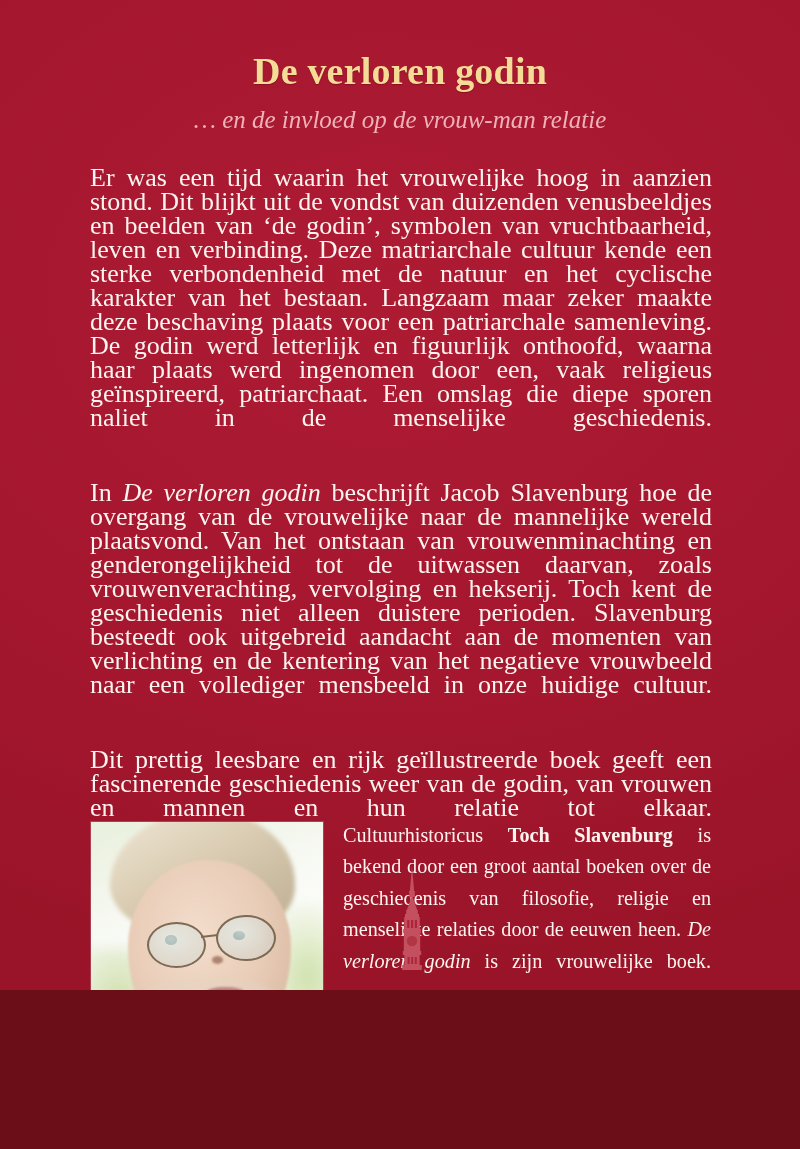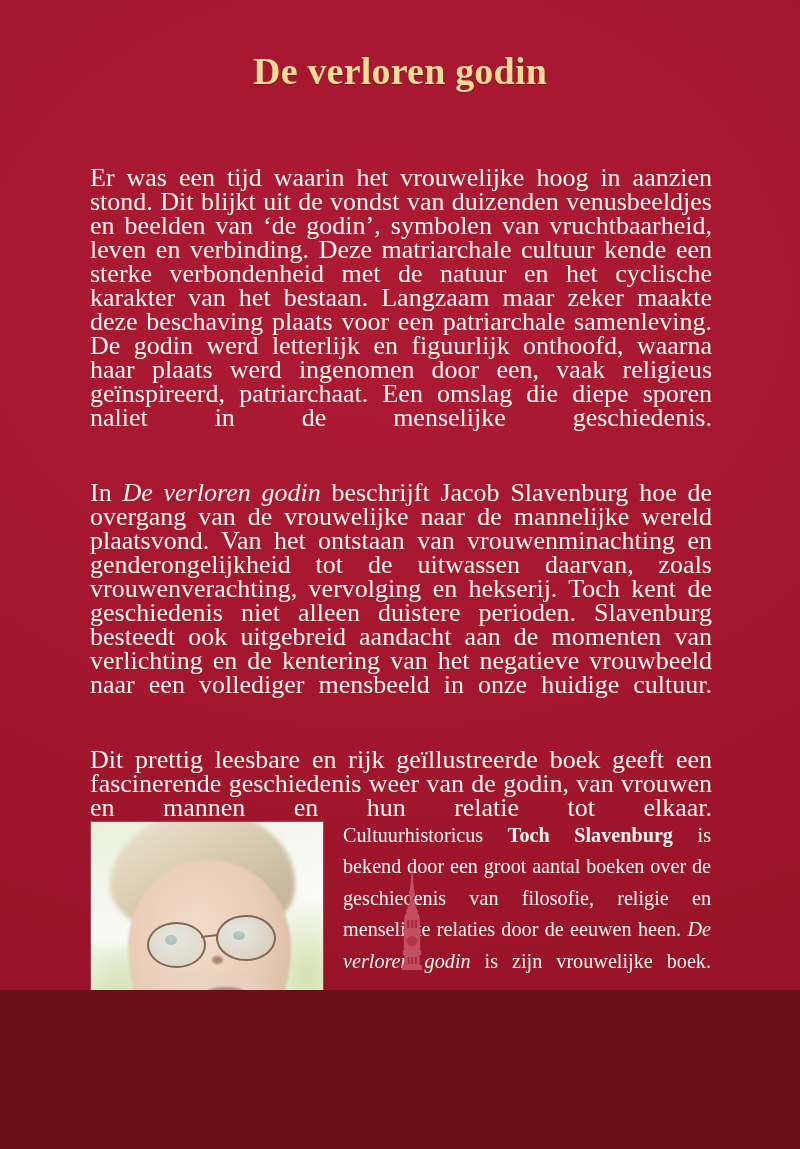--- a/index.html
+++ b/index.html
@@ -277,20 +277,21 @@
     white-space: nowrap;
   }
 </style>
 </head>
 <body>
 
 <div id="cover">
 
   <div id="title-block">
     <h1 id="book-title">De verloren godin</h1>
+    <h2 id="book-subtitle">… en de invloed op de vrouw-man relatie</h2>
   </div>
 
   <div id="blurb">
     <p>Er was een tijd waarin het vrouwelijke hoog in aanzien stond. Dit blijkt uit de vondst van duizenden venusbeeldjes en beelden van ‘de godin’, symbolen van vruchtbaarheid, leven en verbinding. Deze matriarchale cultuur kende een sterke verbondenheid met de natuur en het cyclische karakter van het bestaan. Langzaam maar zeker maakte deze beschaving plaats voor een patriarchale samenleving. De godin werd letterlijk en figuurlijk onthoofd, waarna haar plaats werd ingenomen door een, vaak religieus geïnspireerd, patriarchaat. Een omslag die diepe sporen naliet in de menselijke geschiedenis.</p>
     <p><span>In </span><span class="it">De verloren godin</span><span> beschrijft Jacob Slavenburg hoe de overgang van de vrouwelijke naar de mannelijke wereld plaatsvond. Van het ontstaan van vrouwenminachting en genderongelijkheid tot de uitwassen daarvan, zoals vrouwenverachting, vervolging en hekserij. Toch kent de geschiedenis niet alleen duistere perioden. Slavenburg besteedt ook uitgebreid aandacht aan de momenten van verlichting en de kentering van het negatieve vrouwbeeld naar een vollediger mensbeeld in onze huidige cultuur.</span></p>
     <p>Dit prettig leesbare en rijk geïllustreerde boek geeft een fascinerende geschiedenis weer van de godin, van vrouwen en mannen en hun relatie tot elkaar.</p>
   </div>
 
   <div id="author-photo">
     <div class="ph-bg"></div>

